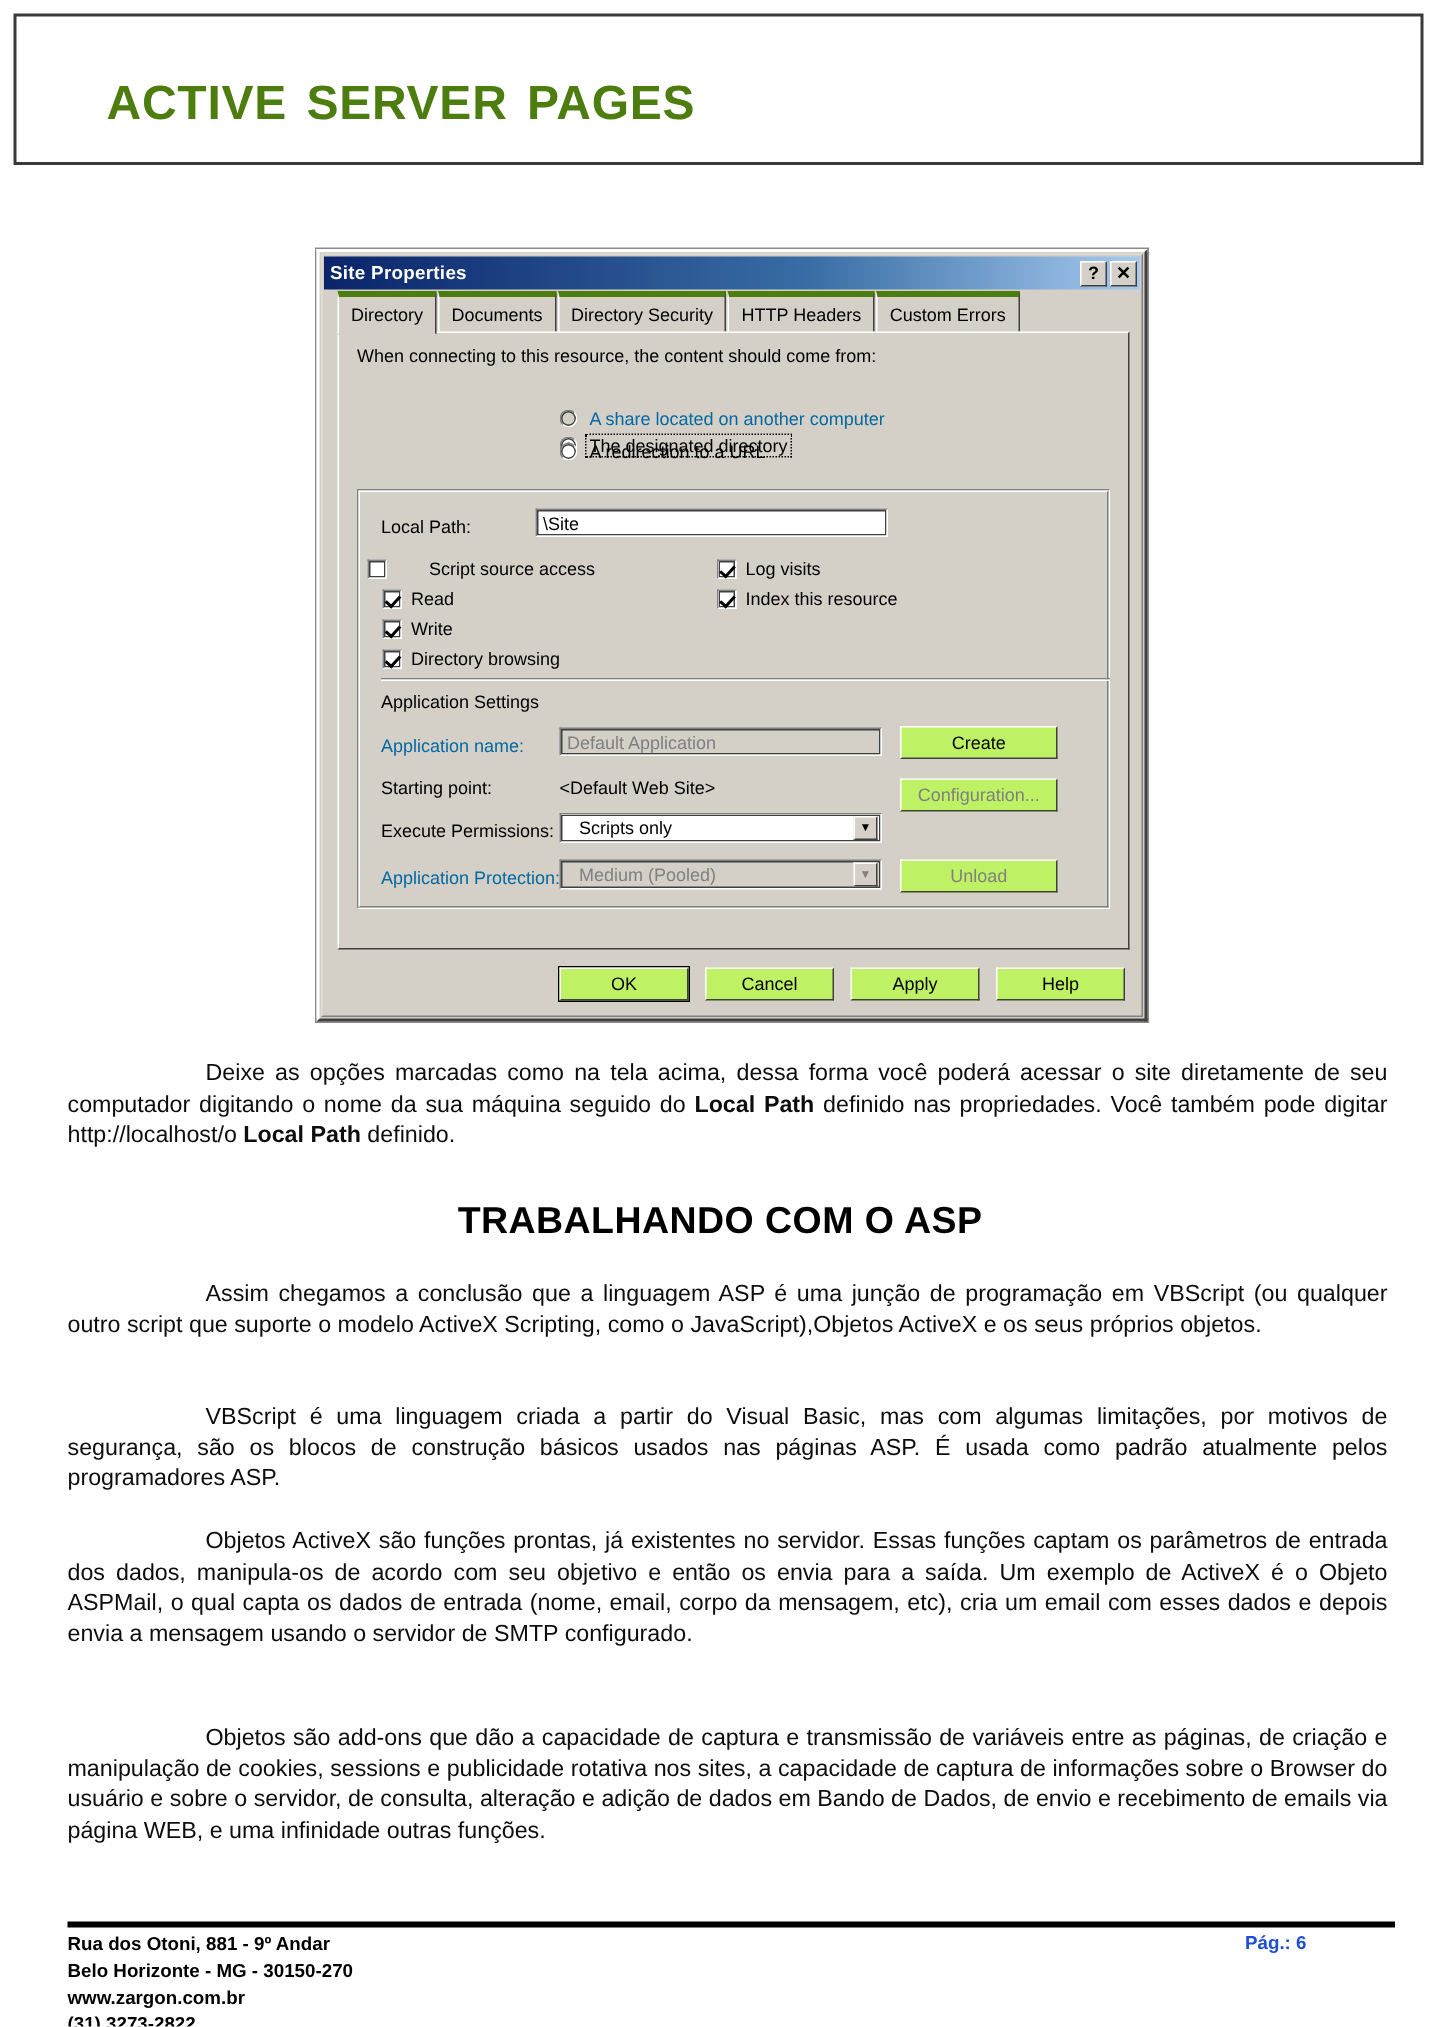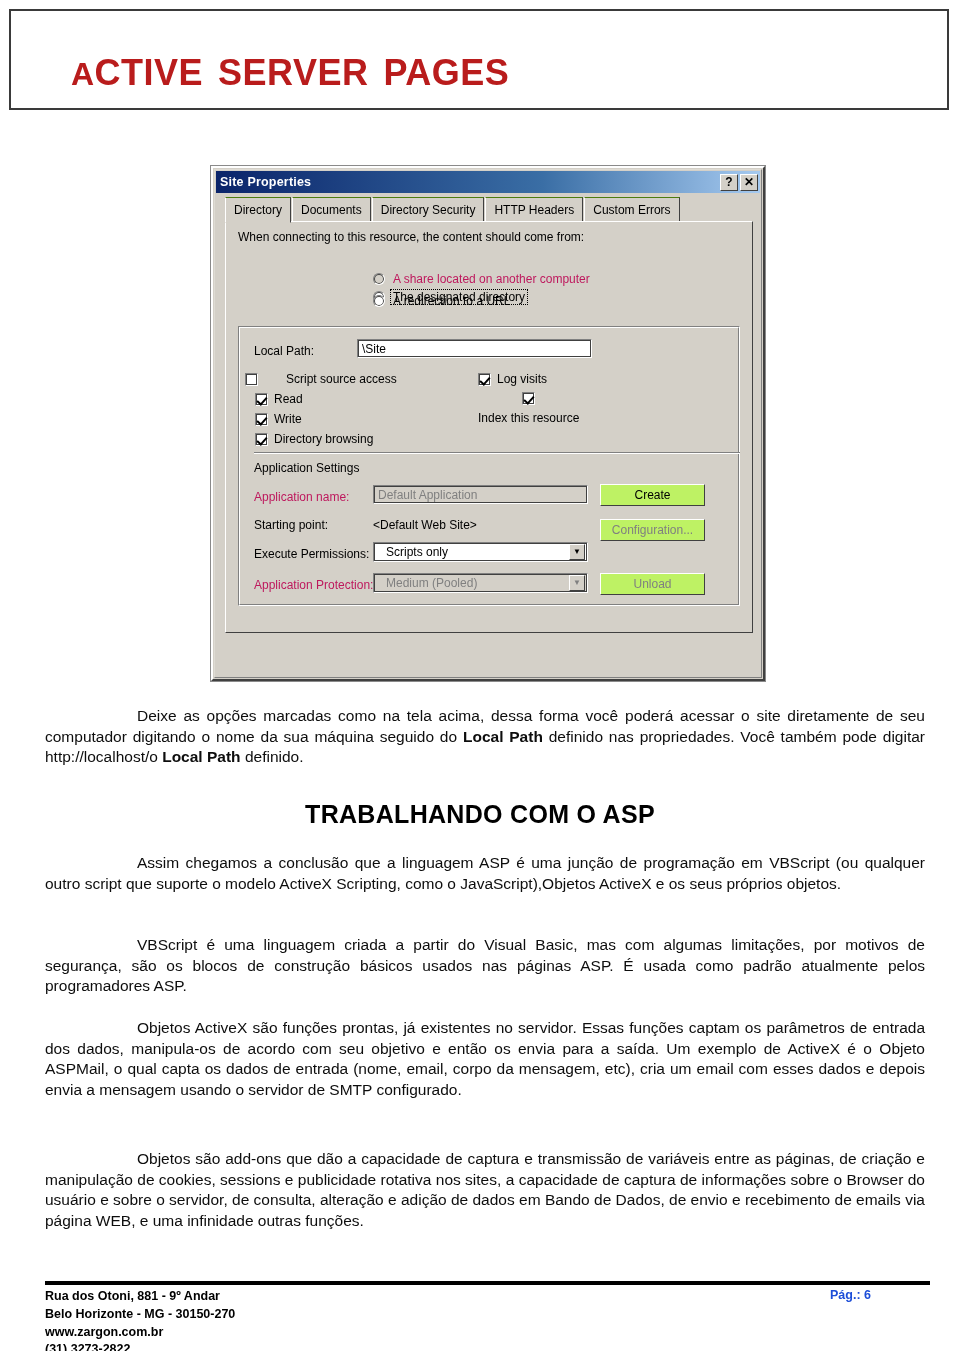--- a/index.html
+++ b/index.html
@@ -17,26 +17,26 @@
   .title-box{
     position:absolute;left:9px;top:9px;width:940px;height:101px;
     border:2px solid #3a3a3a;
     background:#fff;
     box-sizing:border-box;
   }
   .title-text{
     position:absolute;left:60px;top:30px;
     font-family:"Liberation Sans", sans-serif;
     font-weight:bold;
-    font-size:52px;
+    font-size:45px;
     letter-spacing:0.5px;
     font-variant:small-caps;
     text-transform:lowercase;
     line-height:1;
-    color:#b91c1c;
+    color:#4d7c0f;
     white-space:nowrap;
   }
   .title-text::first-letter{font-size:45px;}
 
   
   .dialog{
     position:absolute;left:211px;top:166px;width:554px;height:515px;
     background:#d4d0c8;
     border-top:2px solid #ffffff;
     border-left:2px solid #ffffff;
@@ -82,21 +82,21 @@
   .tabstrip{
     position:absolute;left:12px;top:32px;right:10px;height:22px;
     display:flex;align-items:flex-end;
   }
   .tab{
     height:21px;
     padding:12px 8px;
     display:flex;align-items:center;
     font-size:12px;
     background:#d4d0c8;
-    border-top:1px solid #4d7c0f;
+    border-top:4px solid #4d7c0f;
     border-left:1px solid #ffffff;
     border-right:1px solid #404040;
     box-sizing:border-box;
     white-space:nowrap;
     margin-right:1px;
     cursor:default;
   }
   .tab.active{
     height:23px;
     font-weight:normal;
@@ -125,21 +125,21 @@
     box-shadow:0 0 0 1px #404040 inset;
     position:relative;box-sizing:border-box;flex:none;
   }
   .radio.checked::after{
     content:"";position:absolute;left:3px;top:3px;width:4px;height:4px;
     background:#000;border-radius:50%;
   }
   .radio.disabled{background:#d4d0c8;}
   .rl{padding:0 2px;}
   .rl.focus{outline:1px dotted #000;}
-  .dim{color:#be185d;}
+  .dim{color:#0369a1;}
 
   
   .groupbox{
     position:absolute;left:12px;top:104px;right:12px;bottom:26px;
     border-top:1px solid #808080;border-left:1px solid #808080;
     border-right:1px solid #ffffff;border-bottom:1px solid #ffffff;
     box-sizing:border-box;
   }
   .gb-inner{
     position:absolute;inset:0;
@@ -302,21 +302,21 @@
           </div>
           <div class="chk-row" style="left:15px;top:104px;">
             <span class="chk checked"></span>
             <span>Directory browsing</span>
           </div>
 
           <div class="chk-row" style="left:238px;top:44px;">
             <span class="chk checked"></span>
             <span>Log visits</span>
           </div>
-          <div class="chk-row" style="left:238px;top:64px;flex-direction:column;">
+          <div class="chk-row" style="left:238px;top:64px;">
             <span class="chk checked"></span>
             <span>Index this resource</span>
           </div>
 
           <div class="hr-sep" style="left:14px;top:124px;width:486px;"></div>
 
           <div class="lbl" style="left:14px;top:133px;">Application Settings</div>
 
           <div class="lbl dim" style="left:14px;top:162px;">Application name:</div>
           <div class="txtfield disabled" style="left:133px;top:157px;width:215px;">
@@ -338,20 +338,26 @@
           <div class="combo disabled" style="left:133px;top:245px;width:215px;">
             <span>Medium (Pooled)</span>
             <span class="arrow">▼</span>
           </div>
           <div class="btn disabled" style="left:360px;top:245px;width:105px;">Unload</div>
 
         </div>
       </div>
     </div>
 
+    <div class="btnrow">
+      <div class="btn default" style="left:160px;top:0;width:86px;">OK</div>
+      <div class="btn" style="left:257px;top:0;width:86px;">Cancel</div>
+      <div class="btn" style="left:354px;top:0;width:86px;">Apply</div>
+      <div class="btn" style="left:451px;top:0;width:86px;">Help</div>
+    </div>
   </div>
 
   <div class="body-text" style="top:706px;">
     <span class="indent"></span><span>Deixe as opções marcadas como na tela acima, dessa forma você poderá acessar o site diretamente de seu computador digitando o nome da sua máquina seguido do </span><b>Local Path</b><span> definido nas propriedades. Você também pode digitar http://localhost/o </span><b>Local Path</b><span> definido.</span>
   </div>
 
   <div class="section-head" style="top:800px;">TRABALHANDO COM O ASP</div>
 
   <div class="body-text" style="top:853px;">
     <span class="indent"></span><span>Assim chegamos a conclusão que a linguagem ASP é uma junção de programação em VBScript (ou qualquer outro script que suporte o modelo ActiveX Scripting, como o JavaScript),Objetos ActiveX e os seus próprios objetos.</span>

